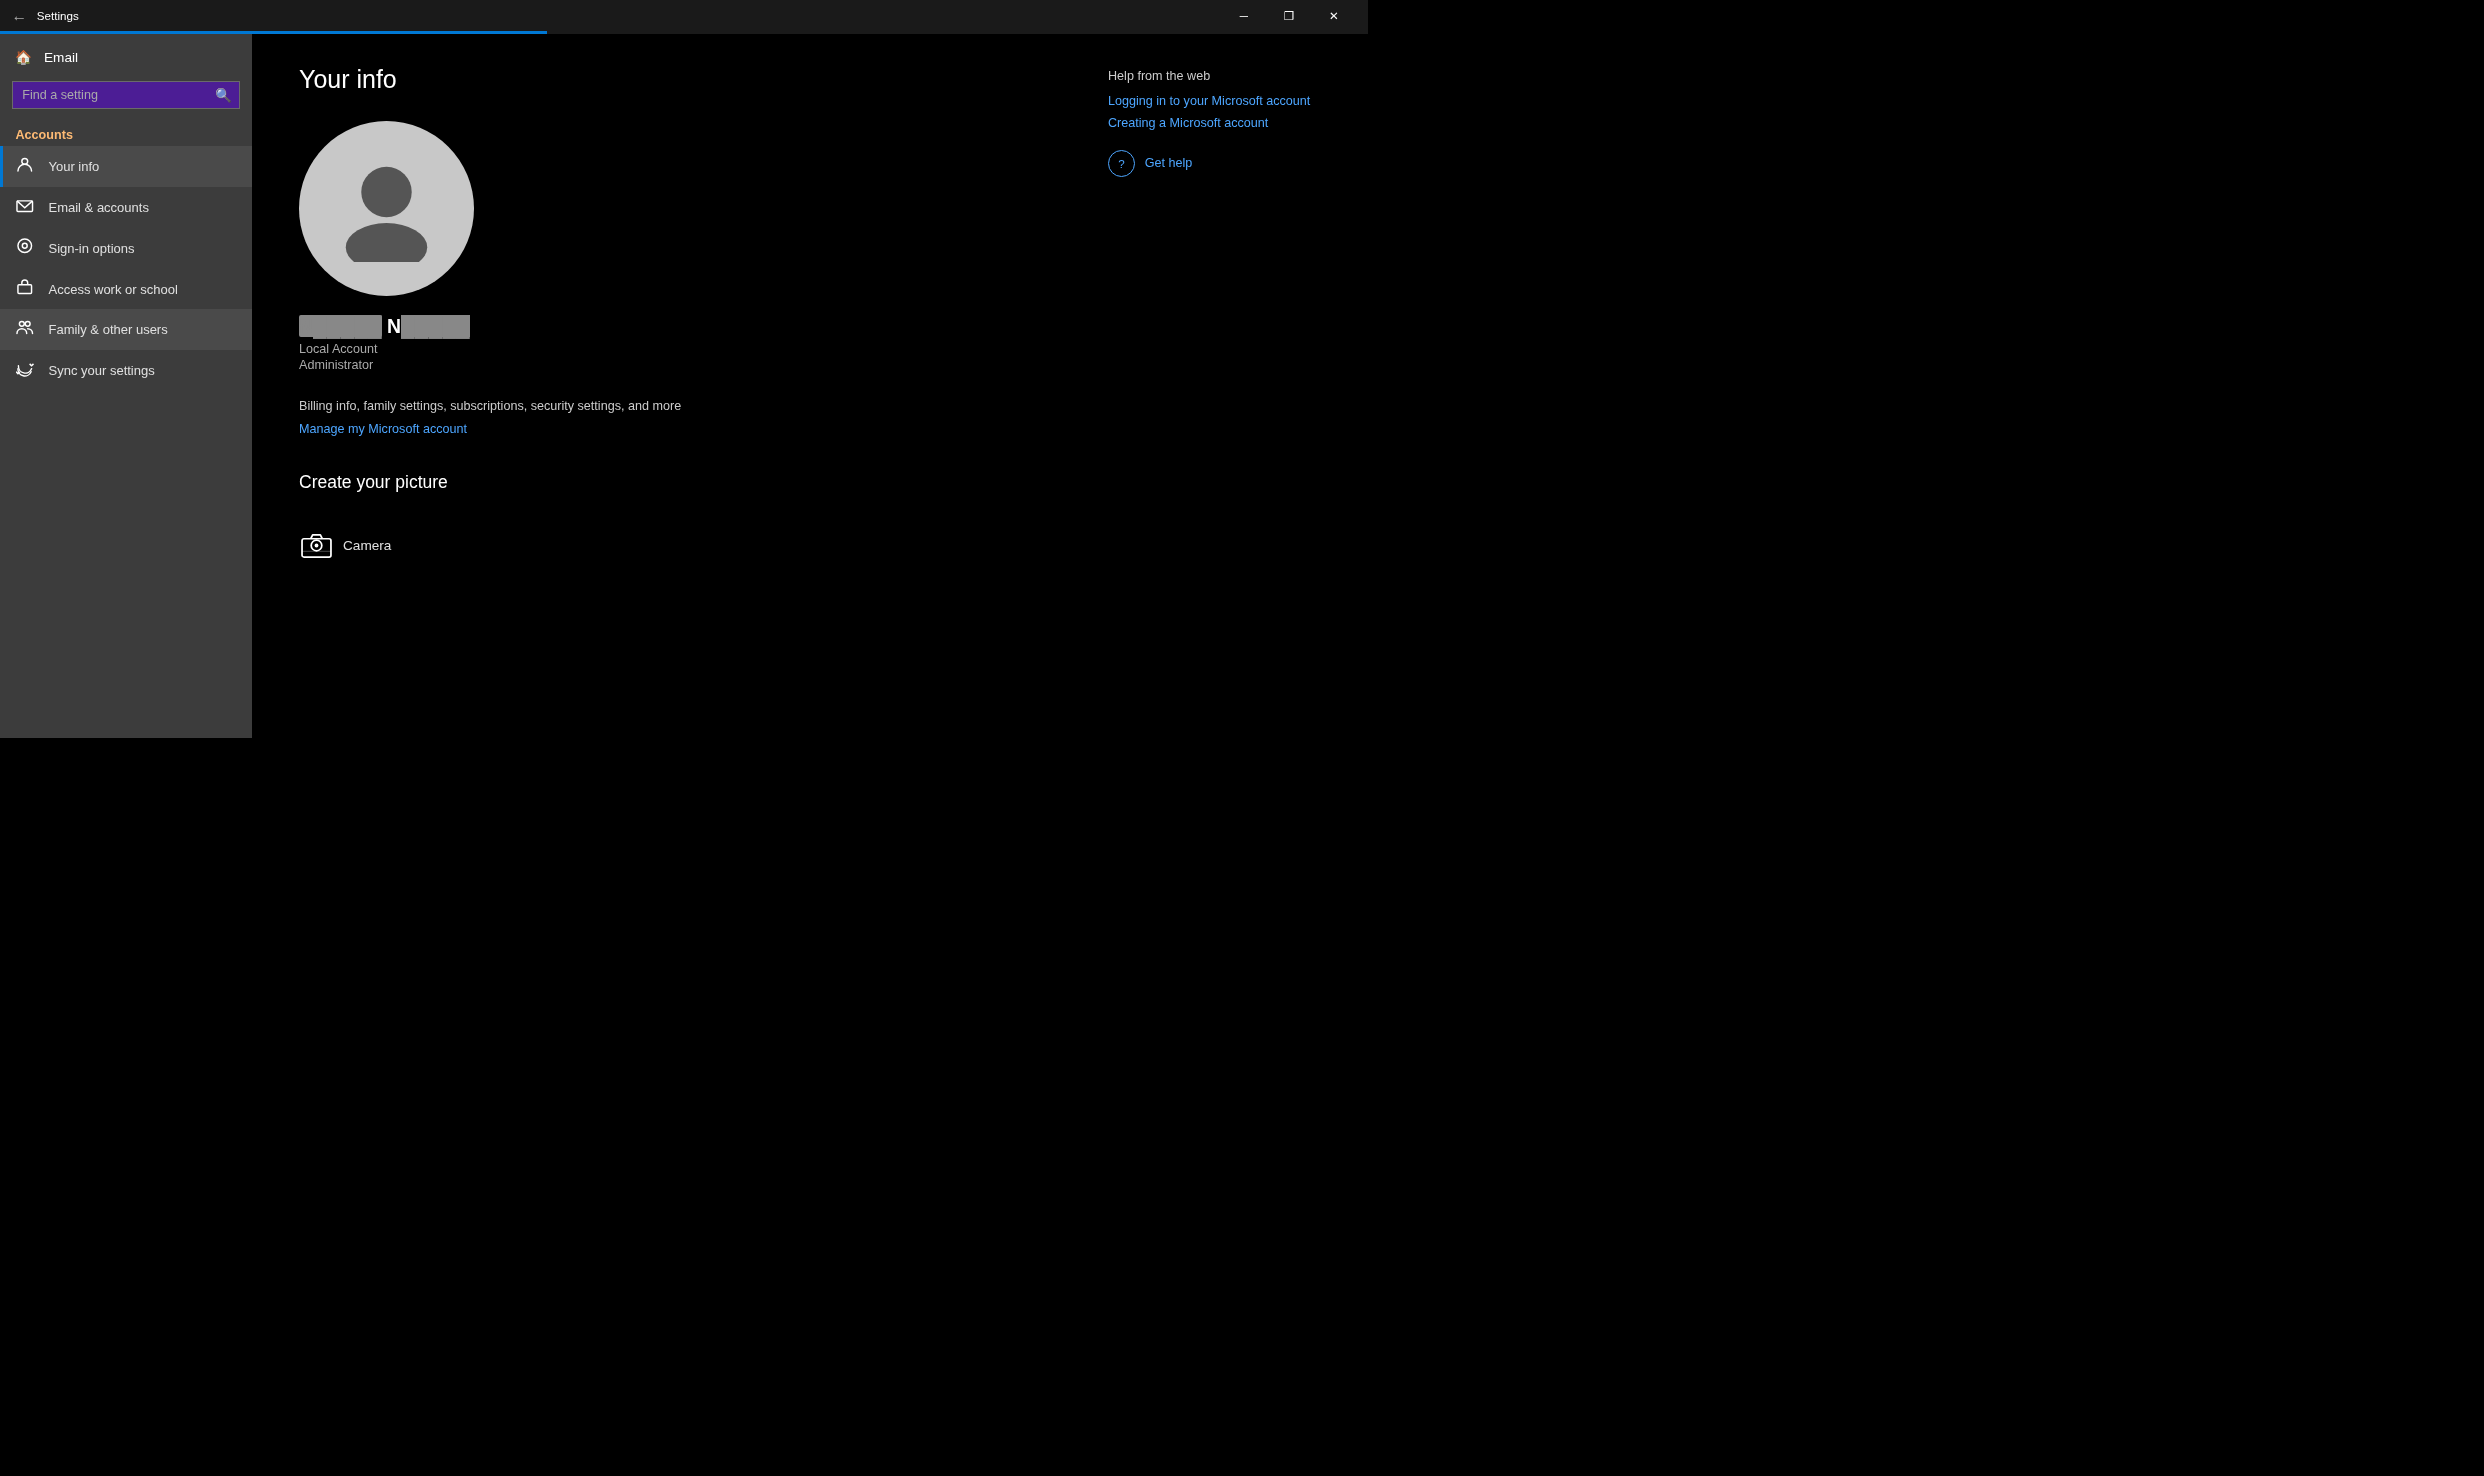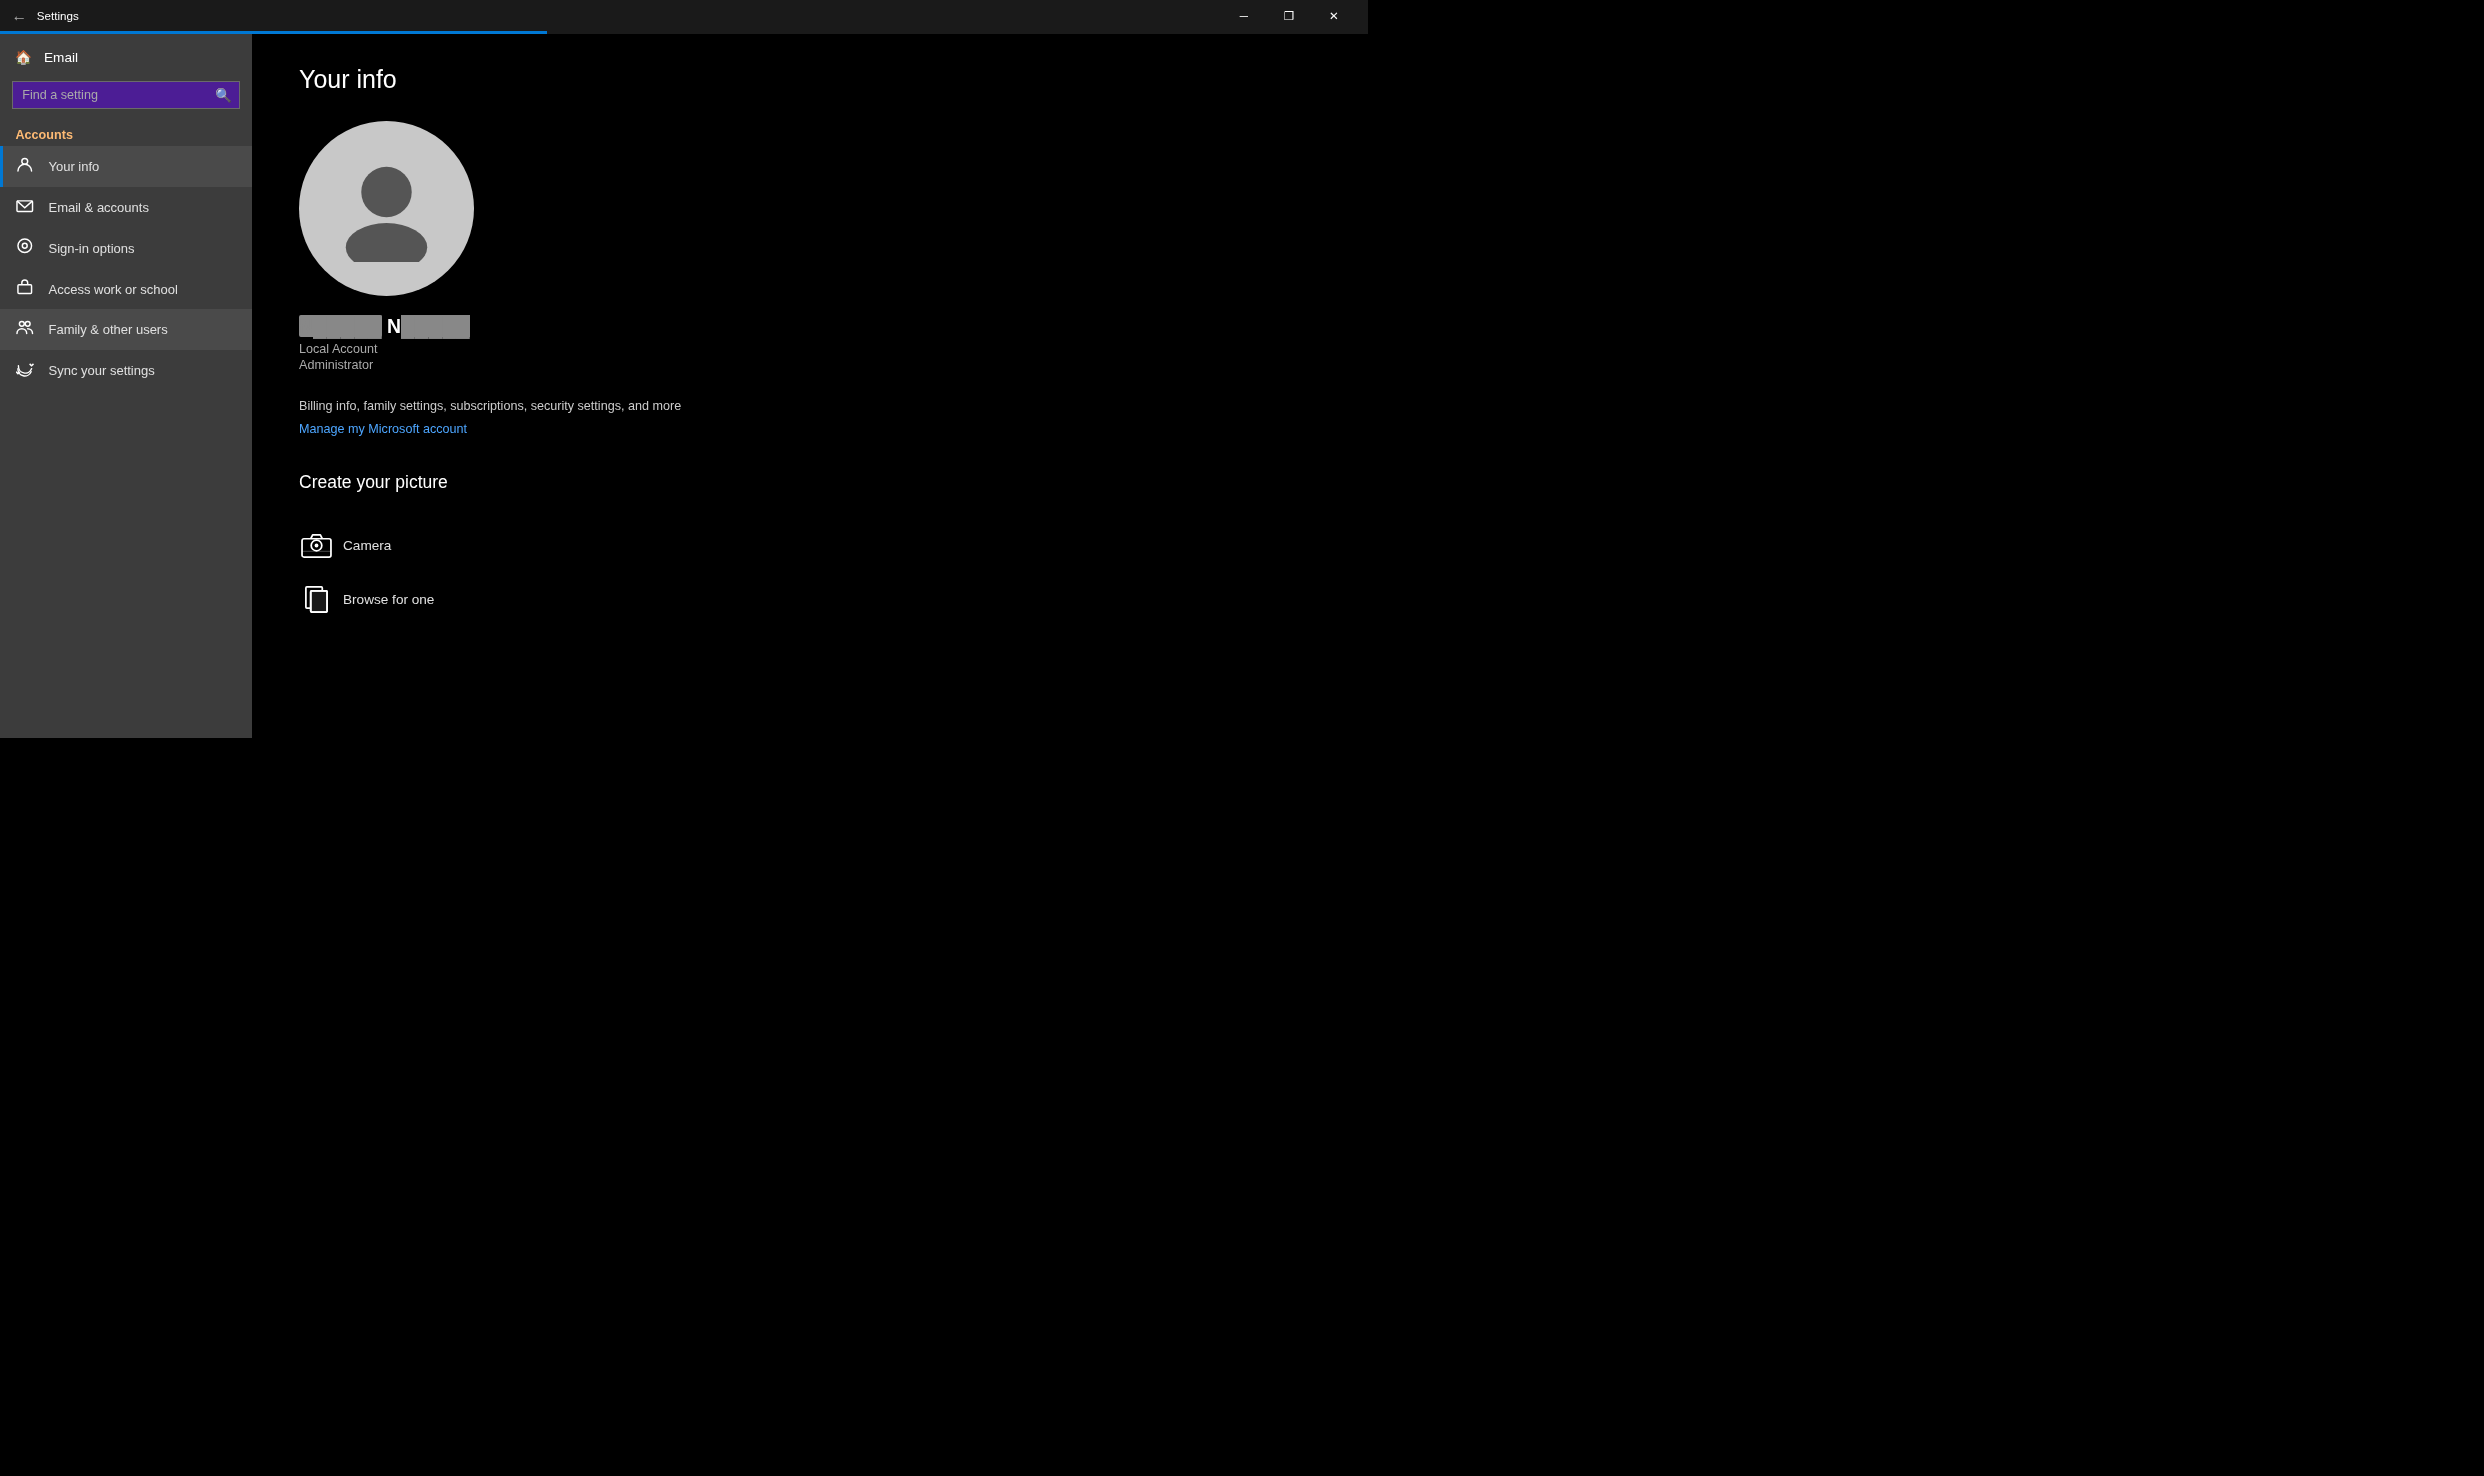--- a/index.html
+++ b/index.html
@@ -421,29 +421,29 @@
             <circle cx="16" cy="14" r="5.5" stroke="white" stroke-width="1.8" fill="none"></circle>
             <circle cx="16" cy="14" r="2" fill="white"></circle>
             <rect x="1" y="7" width="30" height="19" rx="2" stroke="white" stroke-width="1.8" fill="none"></rect>
             <path d="M10 7l2-4h8l2 4" stroke="white" stroke-width="1.8" fill="none" stroke-linejoin="round"></path>
             <line x1="1" y1="20" x2="31" y2="20" stroke="white" stroke-width="1" opacity="0.3"></line>
           </svg>
         </div>
         <span>Camera</span>
       </div>
 
-      <div class="picture-option">
-        <div class="option-icon">
-          <svg width="27" height="31" viewBox="0 0 28 32" fill="none">
-            <rect x="3" y="3" width="17" height="22" rx="1" stroke="white" stroke-width="1.8" fill="none"></rect>
-            <rect x="8" y="7" width="17" height="22" rx="1" stroke="white" stroke-width="1.8" fill="#1a1a1a"></rect>
-            <rect x="8" y="7" width="17" height="22" rx="1" stroke="white" stroke-width="1.8" fill="none"></rect>
-          </svg>
-        </div>
-        <span>Browse for one</span>
+
+    </div>
+
+    <div class="help-panel">
+      <div class="help-title">Help from the web</div>
+      <a class="help-link">Logging in to your Microsoft account</a>
+      <a class="help-link">Creating a Microsoft account</a>
+
+      <div class="get-help">
+        <div class="get-help-icon">?</div>
+        <span class="get-help-label">Get help</span>
       </div>
-
-    </div>
-
+    </div>
 
   </div>
 </div>
 
 
 </body></html>

